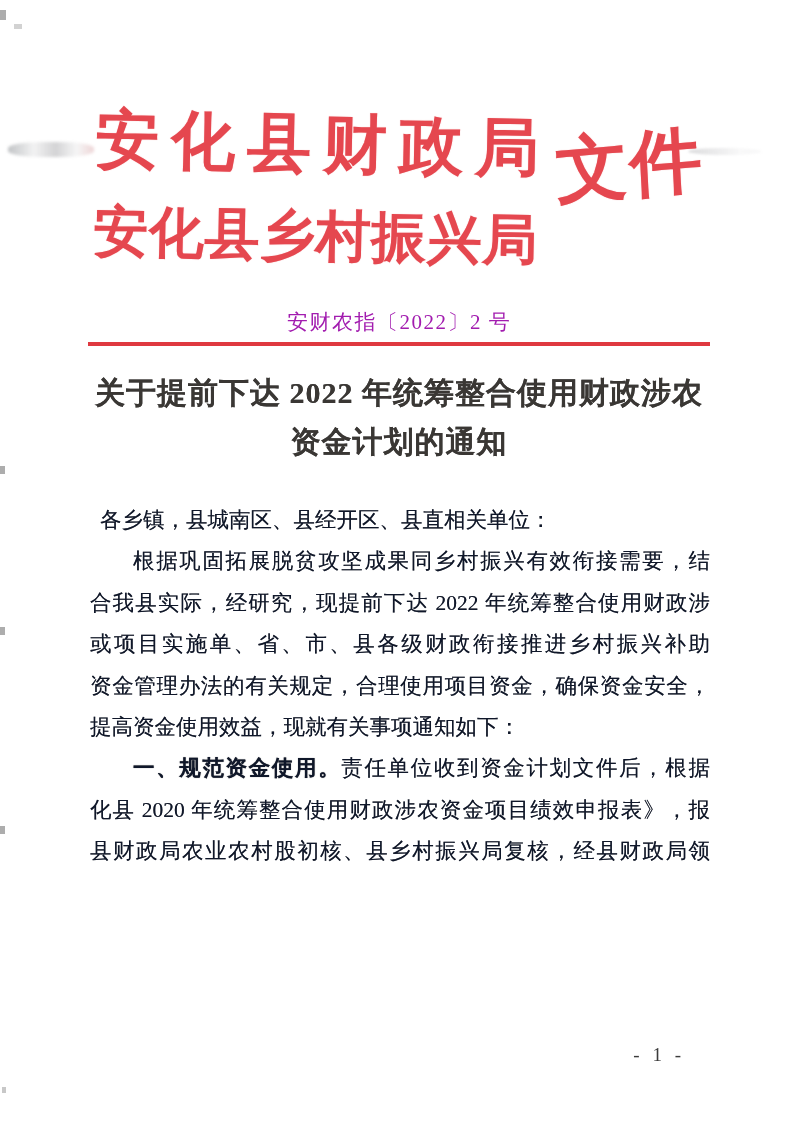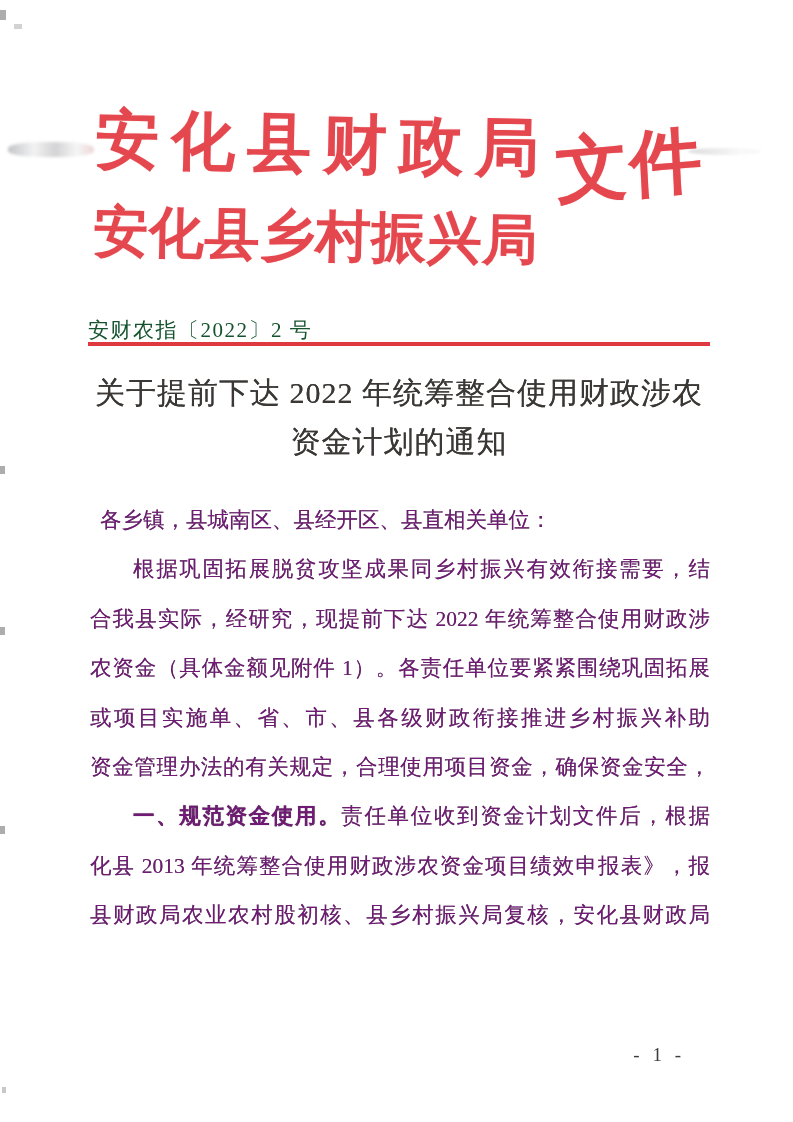--- a/index.html
+++ b/index.html
@@ -29,53 +29,52 @@
   .doc-type{
     position:absolute;left:558px;top:136px;
     font-size:72px;line-height:72px;font-weight:700;
     letter-spacing:2px;white-space:nowrap;
     transform:rotate(-5deg) skewX(-2deg);transform-origin:left bottom;
     text-shadow:0 0 1px rgba(232,72,80,.45);
   }
 
   
   .doc-number{
-    position:absolute;left:88px;top:316px;width:622px;
-    font-size:21px;line-height:28px;
-    letter-spacing:1.5px;color:#14532d;
+    position:absolute;left:88px;top:308px;width:622px;
+    text-align:center;font-size:21px;line-height:28px;
+    letter-spacing:1.5px;color:#a21caf;
   }
 
   
   .red-rule{
     position:absolute;left:88px;top:342px;width:622px;height:4px;
   }
 
   
   .doc-title{
     position:absolute;left:80px;top:368px;width:638px;
-    text-align:center;font-weight:400;
+    text-align:center;font-weight:700;
     font-size:30px;line-height:49px;letter-spacing:1px;
     color:#3a3734;
     text-shadow:0 0 .6px #555;
   }
 
   
   .body-text{
     position:absolute;left:90px;top:500px;width:620px;
-    color:#701a75;
+    color:#0f172a;
     text-shadow:0 0 .5px #6a6a6a;
   }
   .line{
     height:41.4px;line-height:41.4px;font-size:21.5px;
     white-space:nowrap;
   }
   .line.full{
     text-align:justify;text-align-last:justify;white-space:normal;
     overflow:hidden;
-    margin-top:8px;
   }
   .line.indent{padding-left:43px;}
   .line.sal{padding-left:10px;}
   .bold-run{font-weight:700;text-shadow:0 0 .8px #3a3a3a;}
 
   
   .page-number{
     position:absolute;right:108px;top:1044px;
     font-size:19px;letter-spacing:4px;color:#3c3c3c;
   }
@@ -114,26 +113,26 @@
 
   <div class="doc-title">
     <div>关于提前下达 2022 年统筹整合使用财政涉农</div>
     <div>资金计划的通知</div>
   </div>
 
   <div class="body-text" id="body-lines">
       <div class="line sal"><span>各乡镇，县城南区、县经开区、县直相关单位：</span></div>
       <div class="line full indent"><span>根据巩固拓展脱贫攻坚成果同乡村振兴有效衔接需要，结</span></div>
       <div class="line full"><span>合我县实际，经研究，现提前下达 2022 年统筹整合使用财政涉</span></div>
-      <div class="line full"><span>农资金（具体金额见附件 1）。各责任单位要紧紧围绕巩固拓展</span></div>
       <div class="line full"><span>或项目实施单、省、市、县各级财政衔接推进乡村振兴补助</span></div>
       <div class="line full"><span>资金管理办法的有关规定，合理使用项目资金，确保资金安全，</span></div>
+      <div class="line"><span>提高资金使用效益，现就有关事项通知如下：</span></div>
       <div class="line full indent"><span class="bold-run">一、规范资金使用。</span><span>责任单位收到资金计划文件后，根据</span></div>
-      <div class="line full"><span>化县 2013 年统筹整合使用财政涉农资金项目绩效申报表》，报</span></div>
-      <div class="line full"><span>县财政局农业农村股初核、县乡村振兴局复核，安化县财政局</span></div>
+      <div class="line full"><span>化县 2020 年统筹整合使用财政涉农资金项目绩效申报表》，报</span></div>
+      <div class="line full"><span>县财政局农业农村股初核、县乡村振兴局复核，经县财政局领</span></div>
     </div>
 
   <div class="page-number">- 1 -</div>
 
   <div class="artifact smudge-1"></div>
   <div class="artifact smudge-2"></div>
   <div class="artifact tick tick-1"></div>
   <div class="artifact tick tick-2"></div>
   <div class="artifact tick tick-3"></div>
   <div class="artifact tick tick-4"></div>

